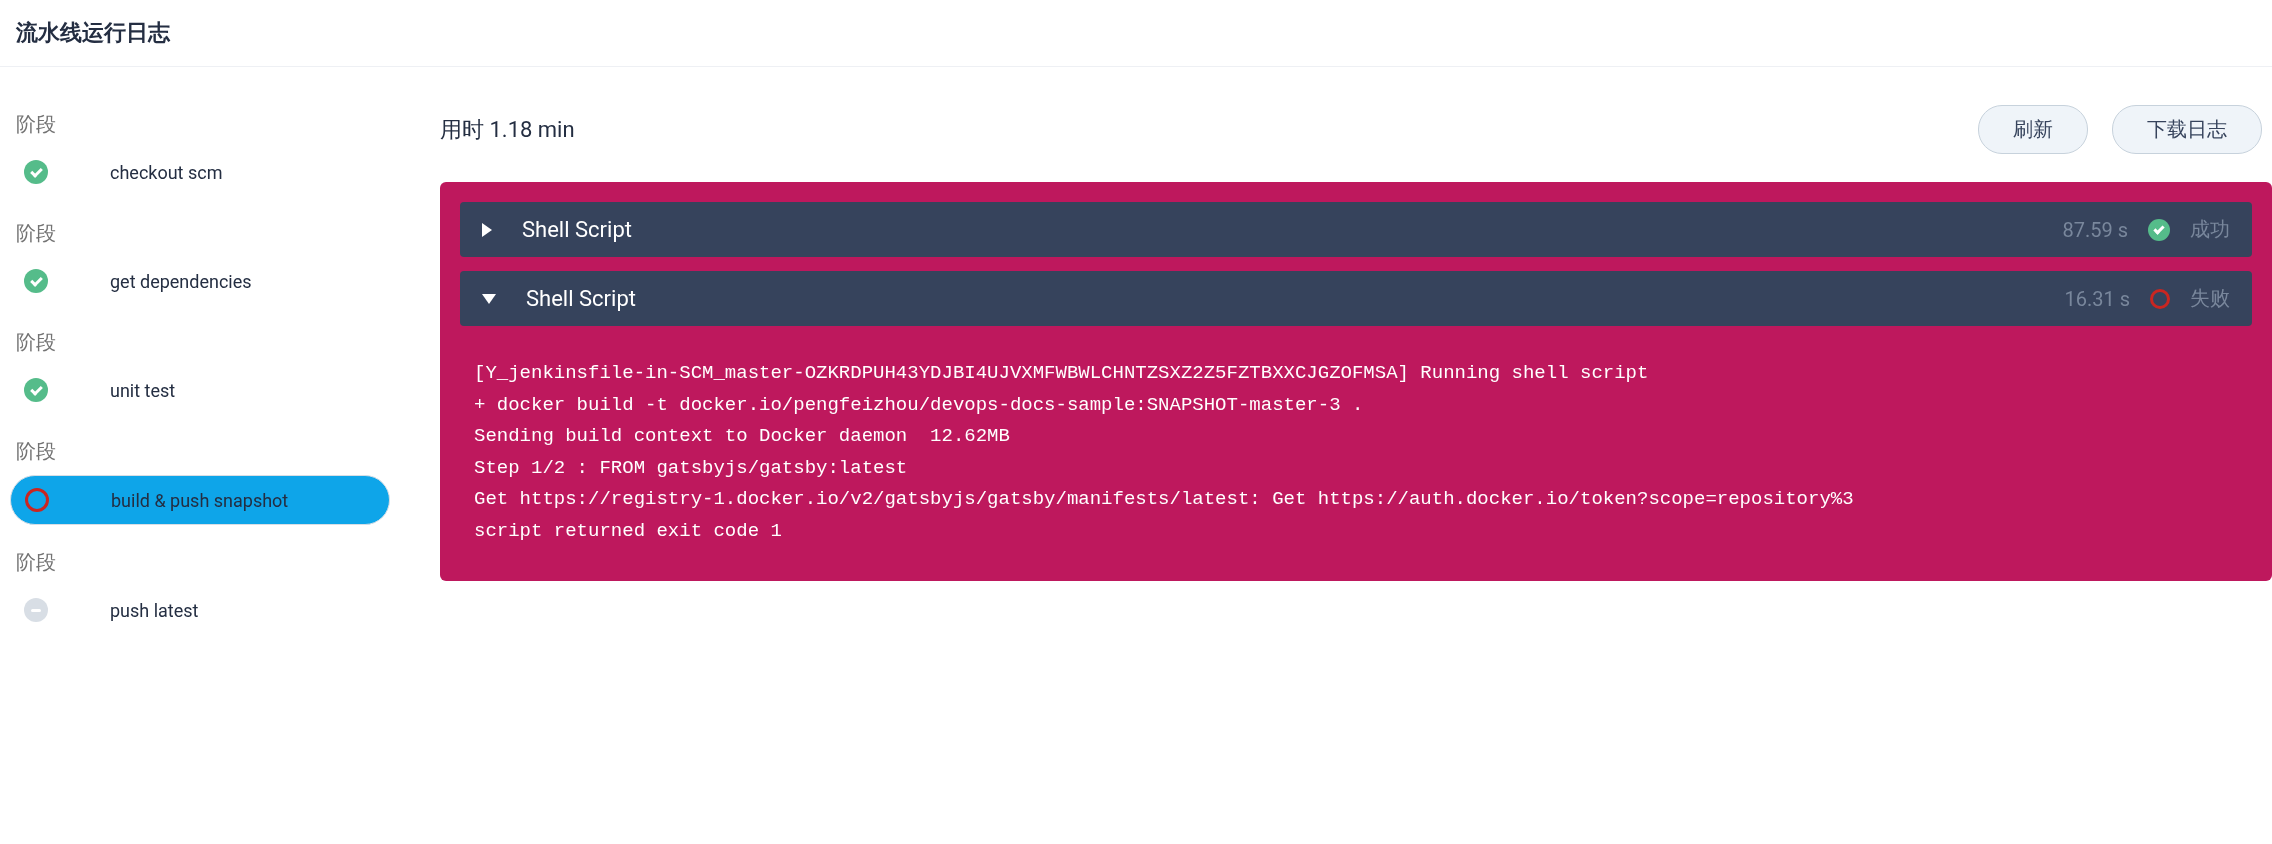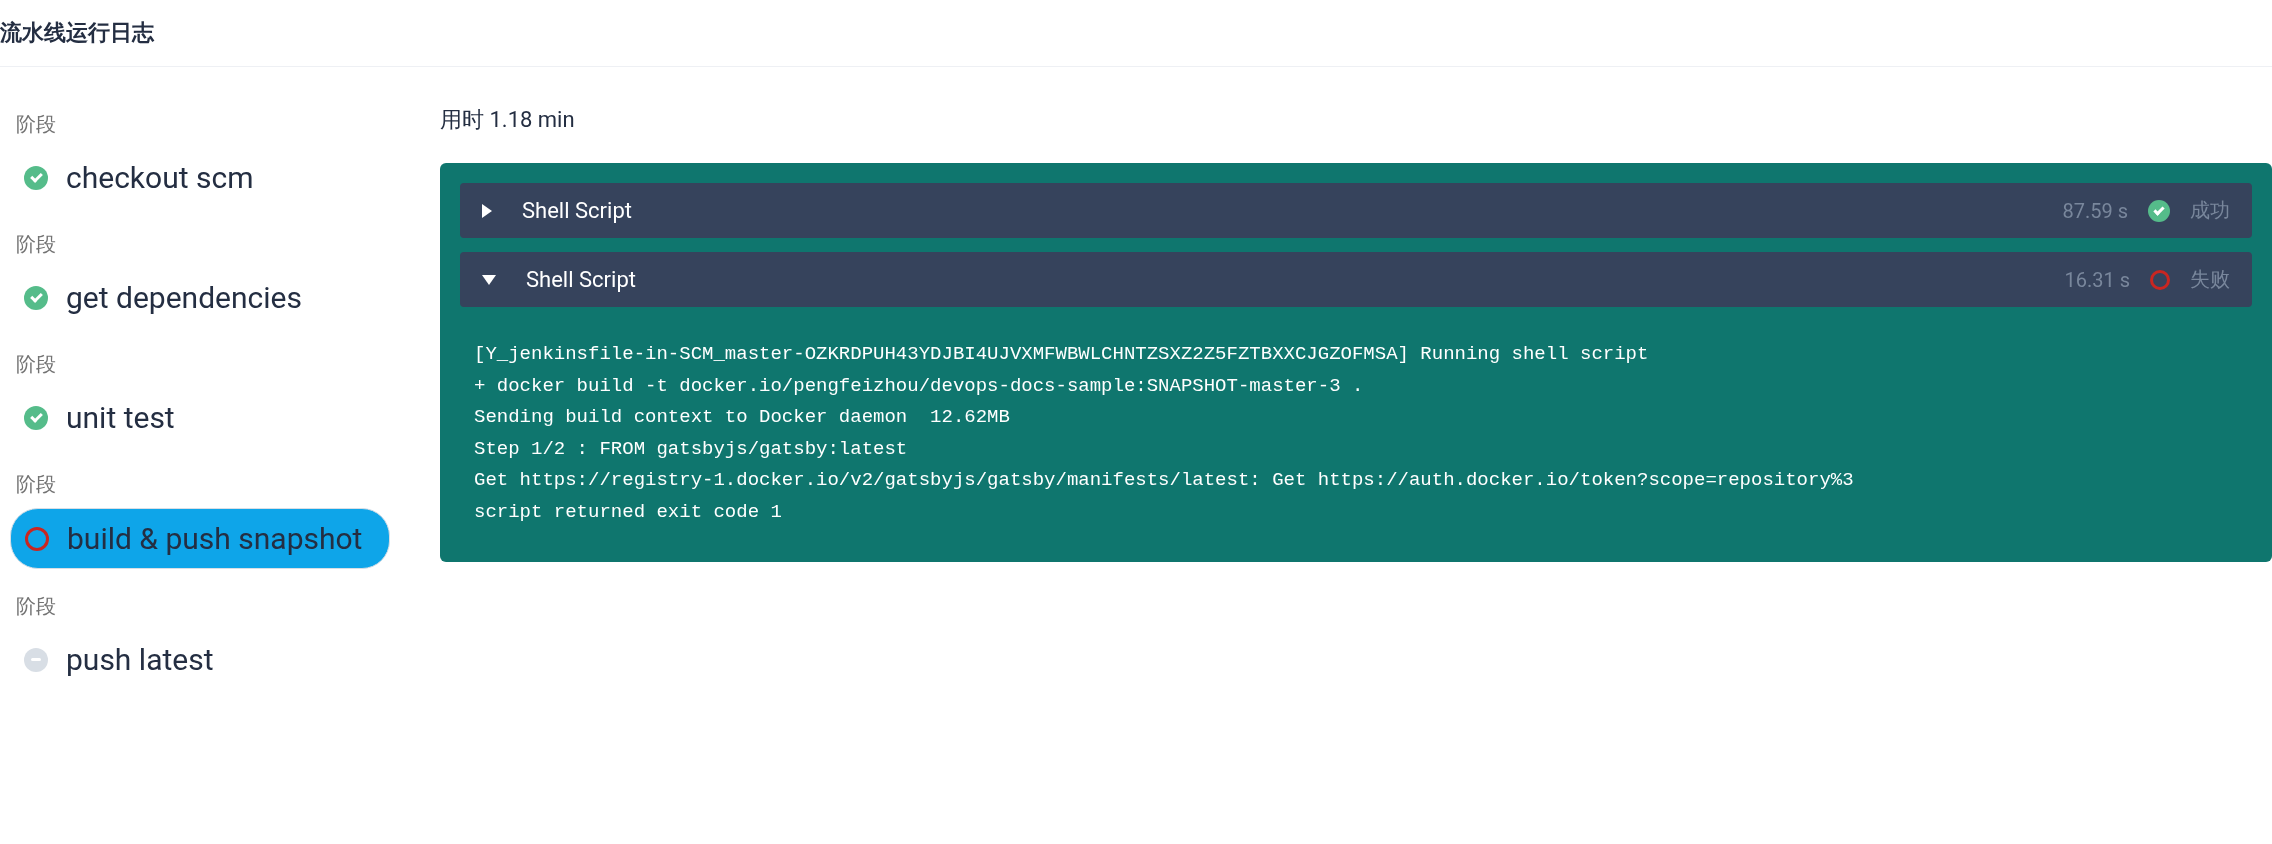--- a/index.html
+++ b/index.html
@@ -7,21 +7,21 @@
       padding: 0;
       box-sizing: border-box;
     }
     body {
       font-family: -apple-system, BlinkMacSystemFont, "Segoe UI", Roboto, "Helvetica Neue", Arial, sans-serif;
       background: #ffffff;
       color: #242e42;
       width: 2272px;
     }
     .page-header {
-      padding: 18px 0;
+      padding: 18px 16px;
       border-bottom: 1px solid #eef0f4;
     }
     .page-header h1 {
       font-size: 22px;
       font-weight: 600;
       color: #242e42;
     }
     .content {
       display: flex;
       padding-top: 20px;
@@ -51,22 +51,23 @@
       width: 24px;
       height: 24px;
       border-radius: 50%;
       margin-right: 18px;
       display: flex;
       align-items: center;
       justify-content: center;
       flex-shrink: 0;
     }
     .stage-item .name {
-      font-size: 30px;
-      color: #242e42;
+      font-size: 18px;
+      color: #242e42;
+      margin-left: 44px;
     }
     .icon-success {
       background: #55bc8a;
     }
     .icon-success::after {
       content: "";
       display: block;
       width: 8px;
       height: 4px;
       border-left: 3px solid #fff;
@@ -114,21 +115,21 @@
     .btn {
       background: #eff4f9;
       border: 1px solid #c7d2dc;
       border-radius: 24px;
       padding: 10px 34px;
       font-size: 20px;
       color: #36435c;
       cursor: pointer;
     }
     .log-panel {
-      background: #0f766e;
+      background: #be185d;
       border-radius: 6px;
       padding: 14px 0 30px 0;
       margin-right: 0;
     }
     .step-row {
       background: #36435c;
       margin: 14px 20px;
       border-radius: 4px;
       padding: 14px 22px;
       display: flex;
@@ -244,20 +245,24 @@
       <span class="icon icon-pending"></span>
       <span class="name">push latest</span>
     </div>
   </div>
 
   <div class="main">
     <div class="main-header">
       <div class="duration">
         <span>用时 </span><span>1.18 min</span>
       </div>
+      <div class="actions">
+        <button class="btn">刷新</button>
+        <button class="btn">下载日志</button>
+      </div>
     </div>
 
     <div class="log-panel">
       <div class="step-row">
         <span class="step-toggle collapsed"></span>
         <span class="step-name">Shell Script</span>
         <span class="step-time">87.59 s</span>
         <span class="step-status-icon success"></span>
         <span class="step-status">成功</span>
       </div>

